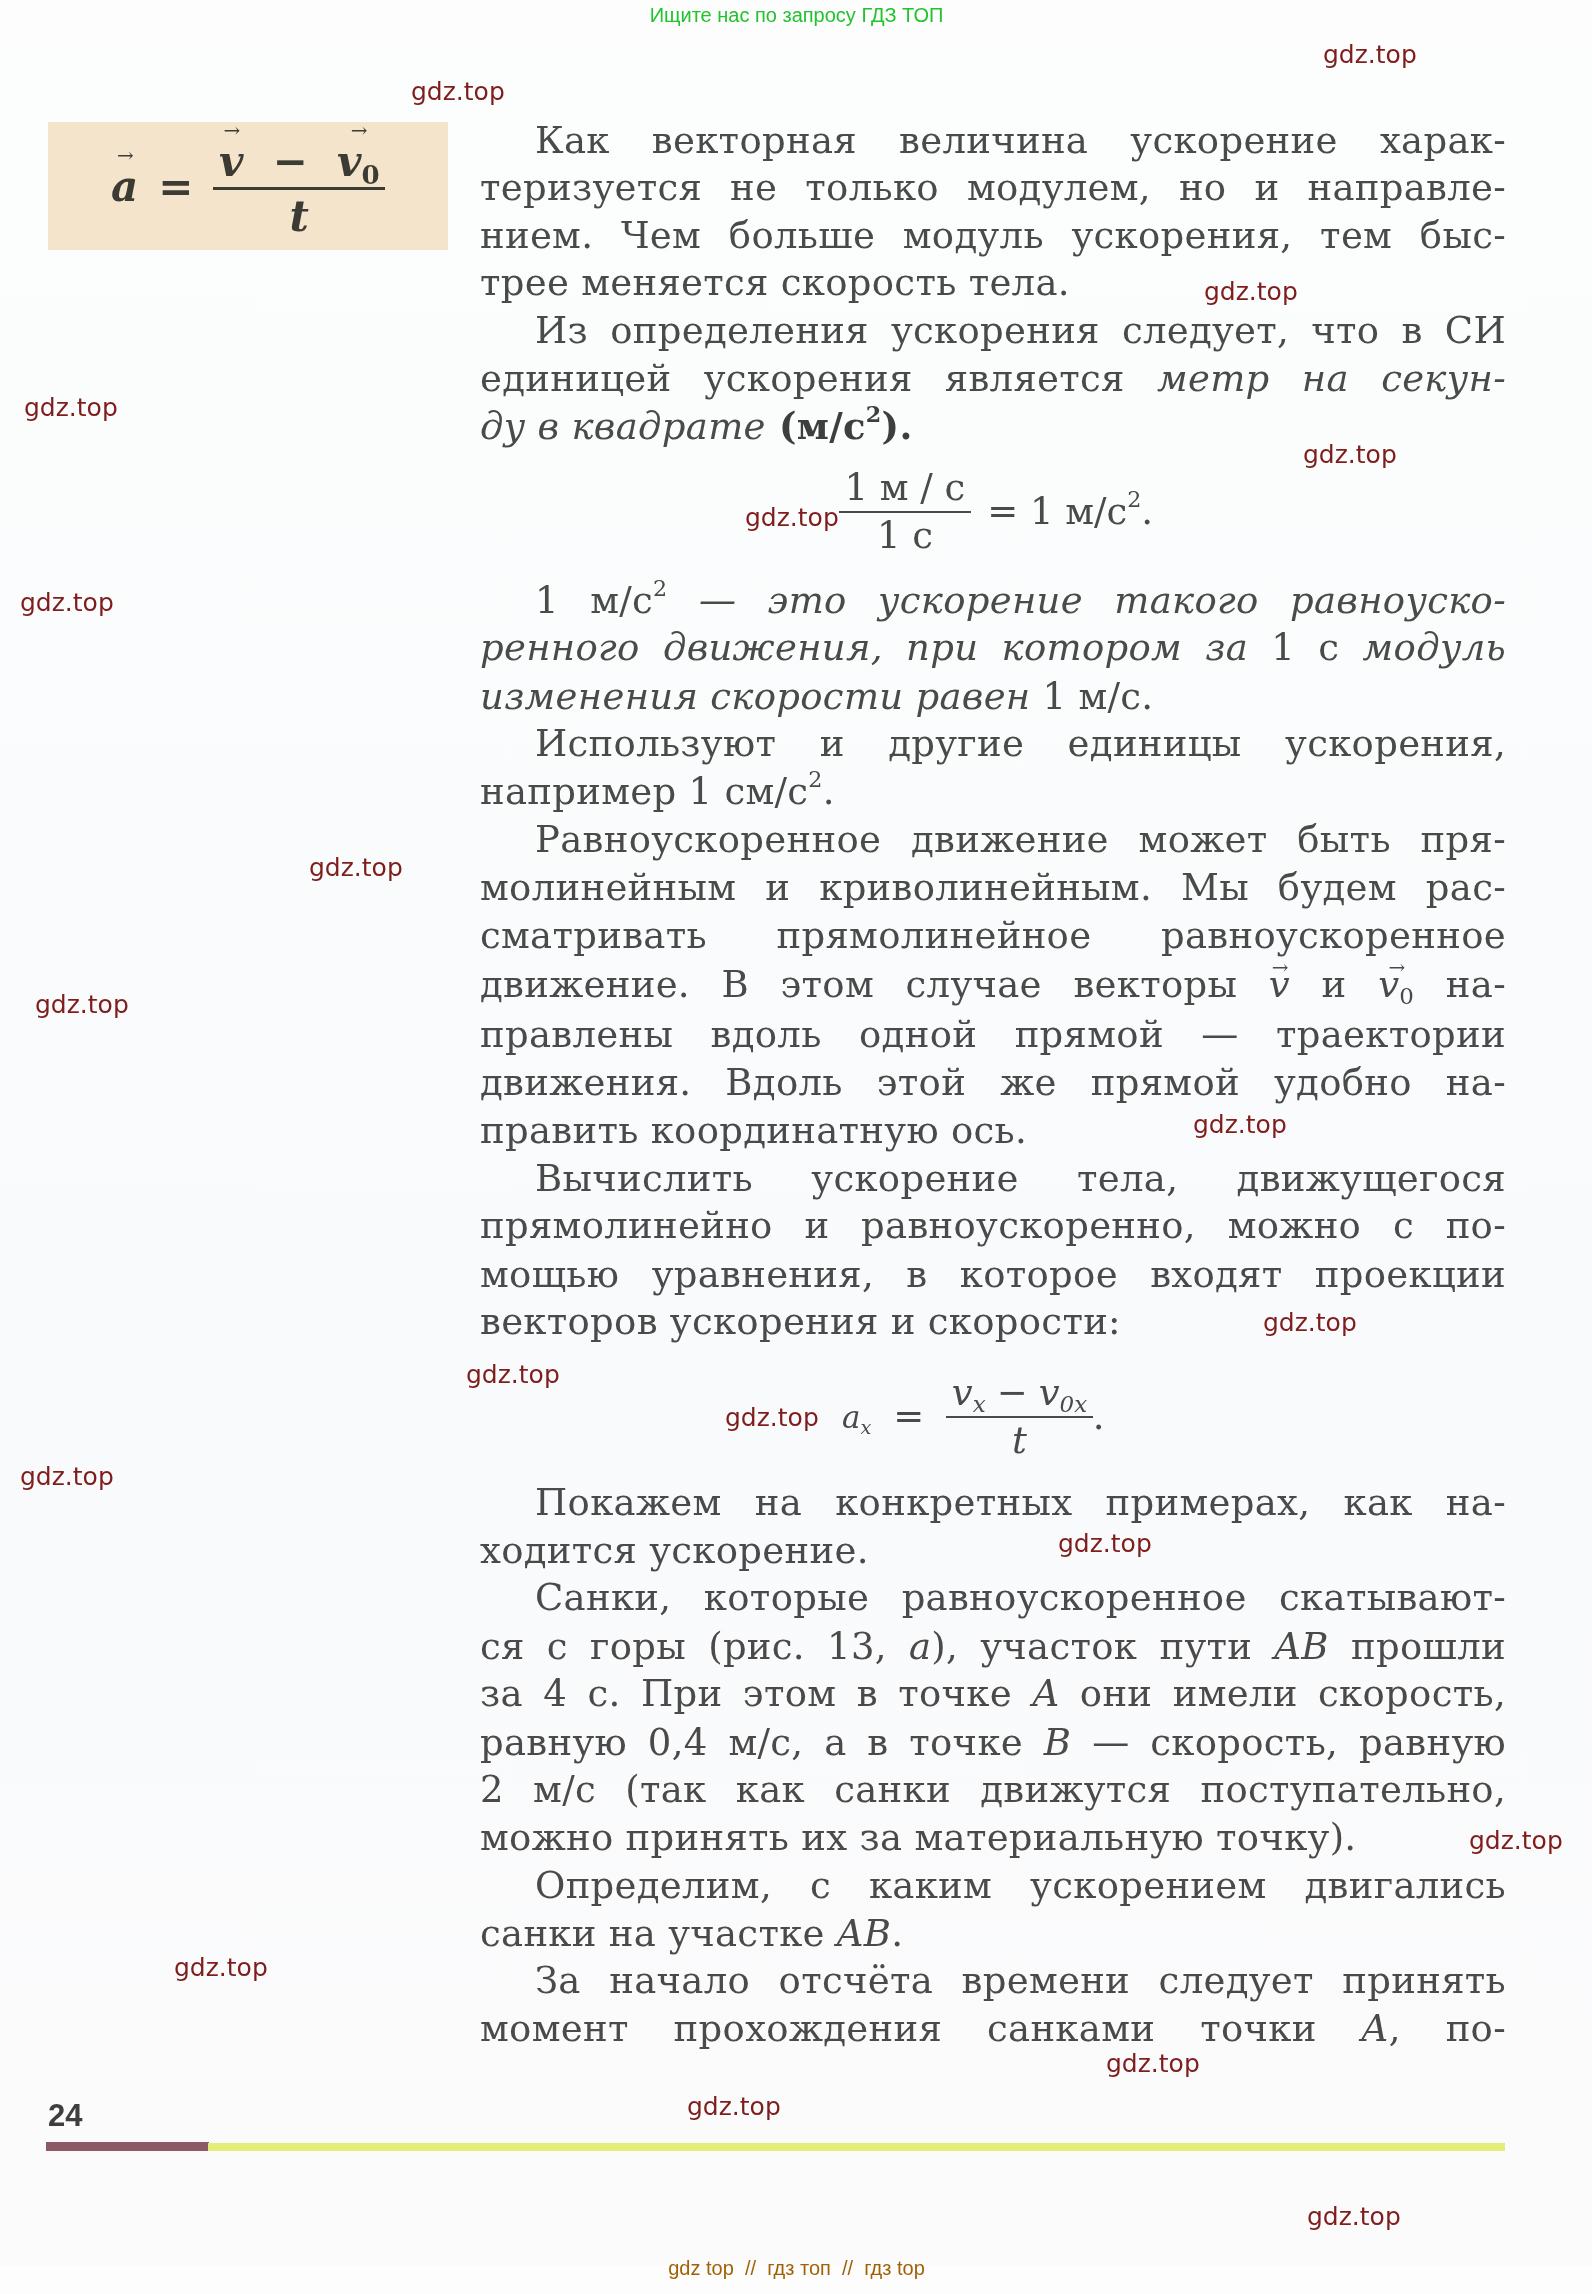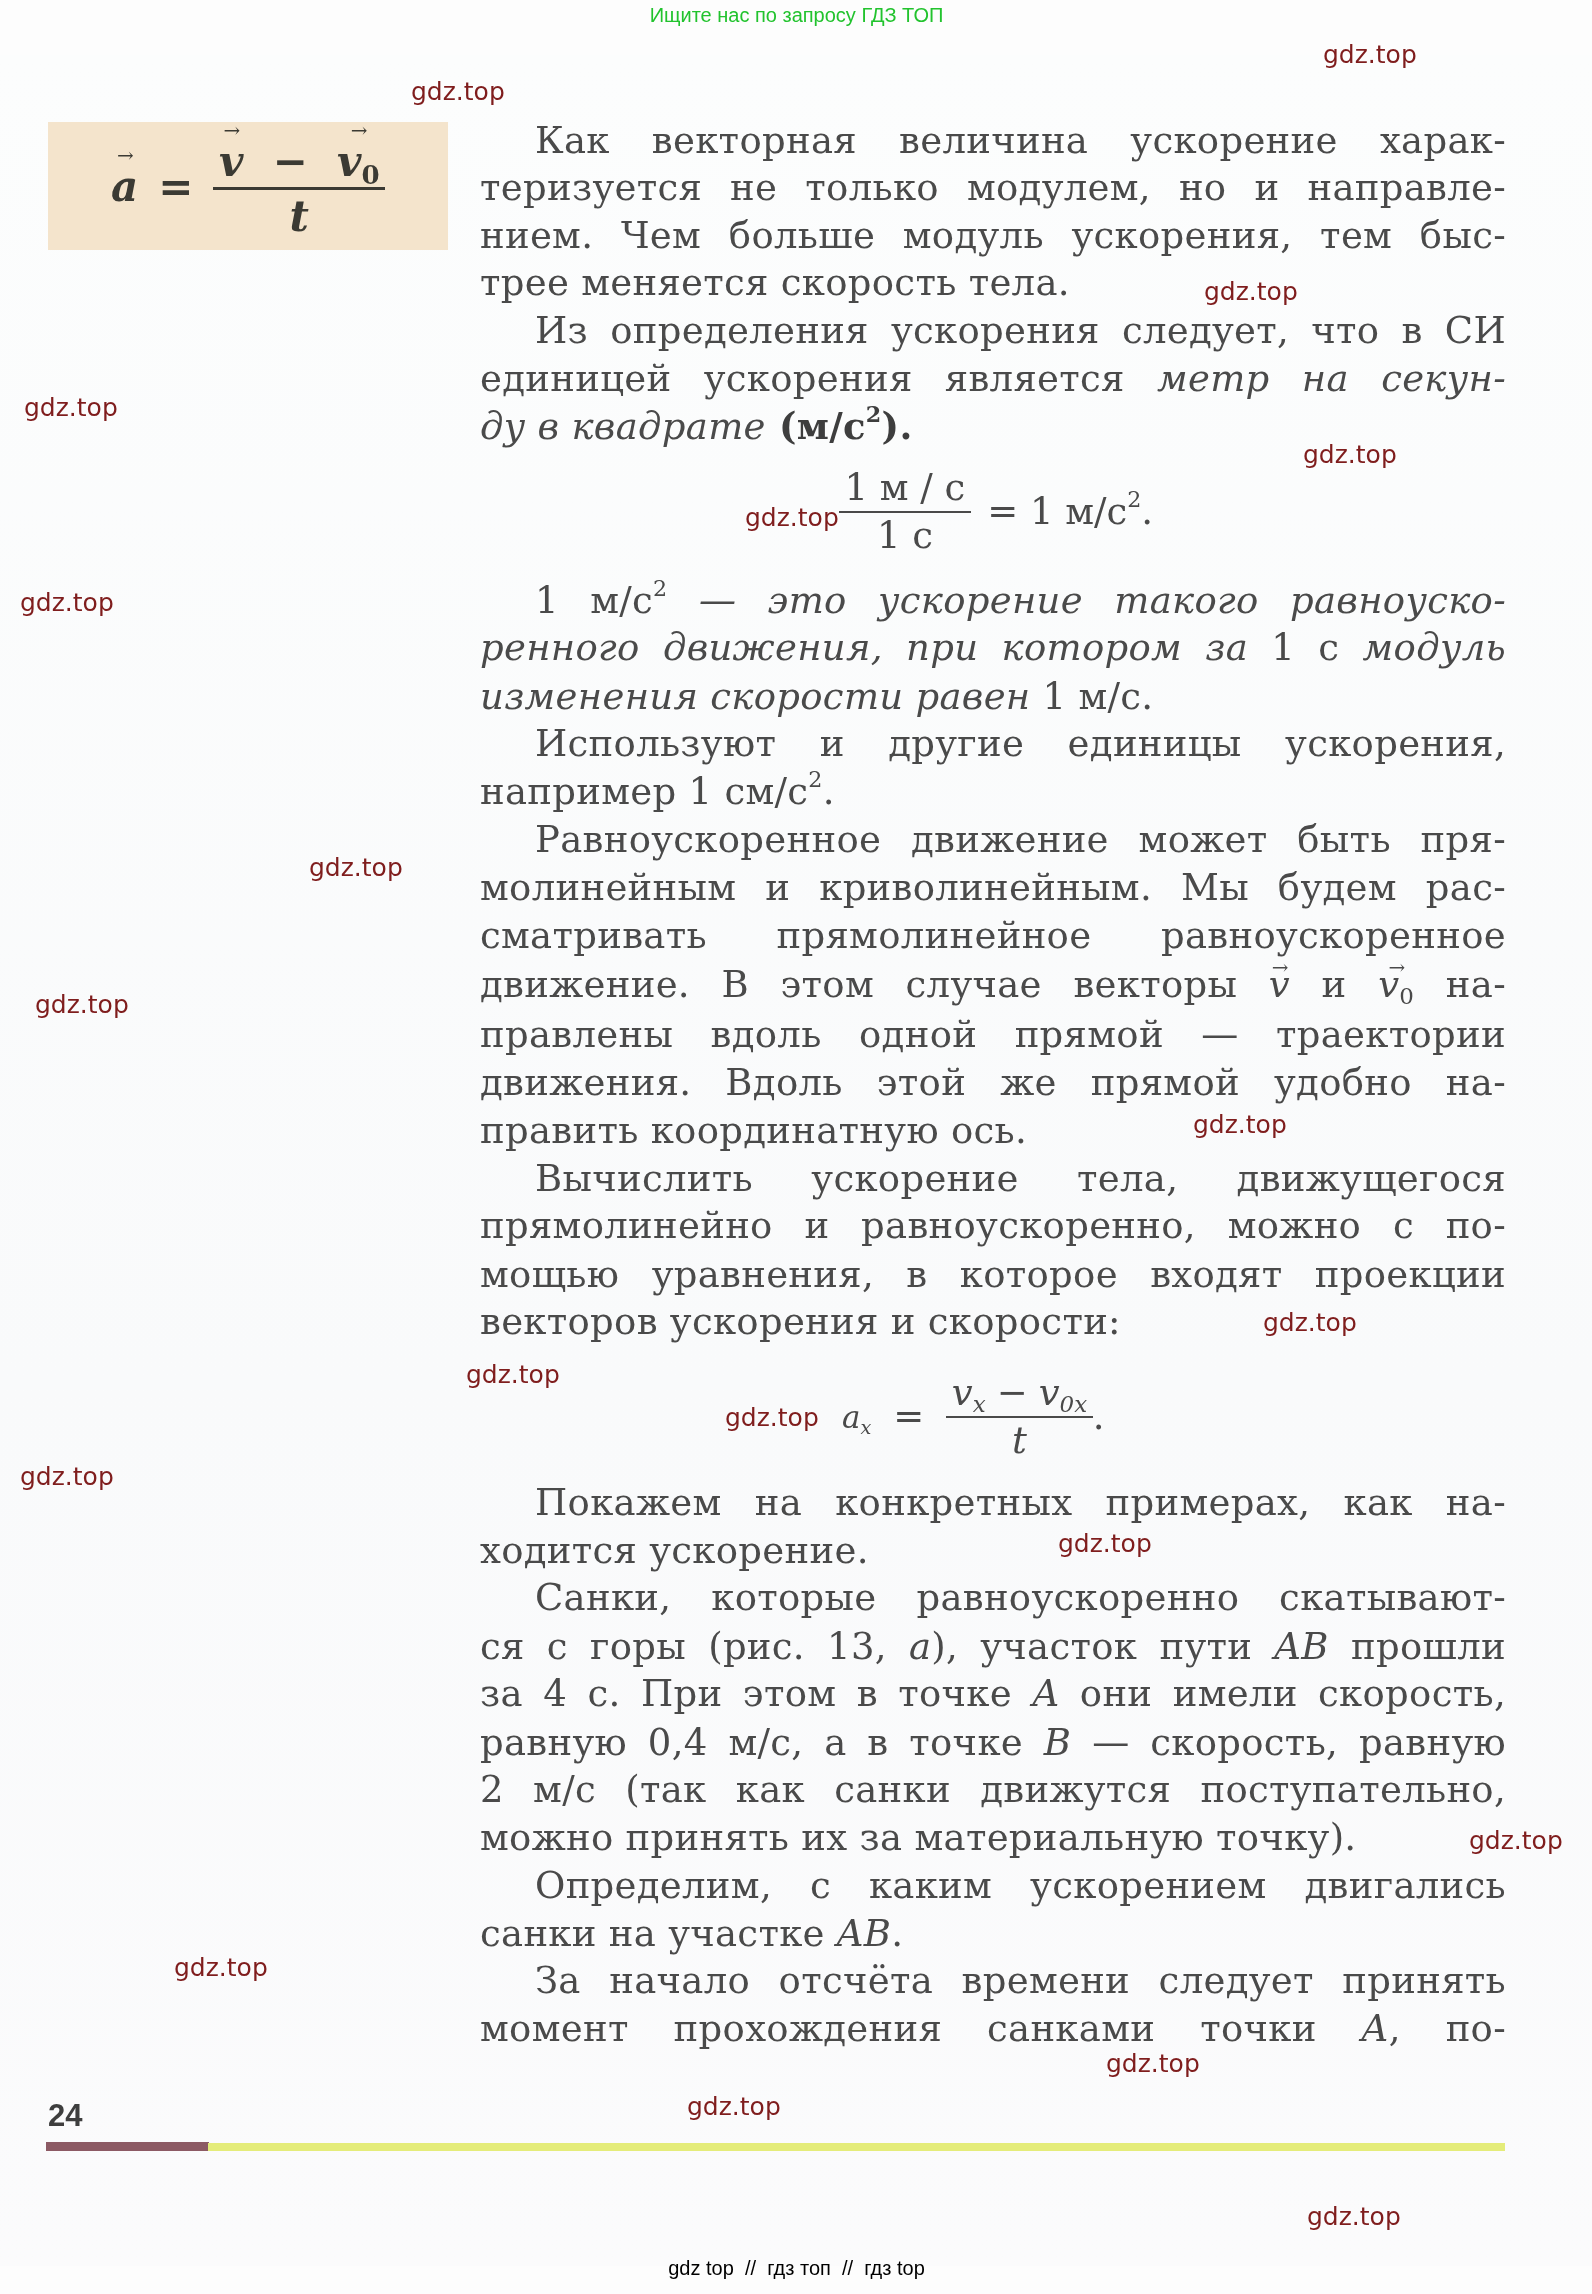--- a/index.html
+++ b/index.html
@@ -11,21 +11,21 @@
   .page-bg {
     position:absolute; left:0; top:55px; width:1593px; height:2211px;
     background:linear-gradient(180deg,#fcfdfd 0%,#f9fafb 60%,#fbfbfc 100%);
   }
   .top-banner {
     position:absolute; top:3.7px; left:0; width:1593px; text-align:center;
     font-family:"Liberation Sans", sans-serif; font-size:20px; color:#22c32e;
   }
   .bottom-banner {
     position:absolute; top:2257px; left:0; width:1593px; text-align:center;
-    font-family:"Liberation Sans", sans-serif; font-size:20px; color:#000000;
+    font-family:"Liberation Sans", sans-serif; font-size:20px; color:#a16207;
   }
   .wm {
     position:absolute; font-family:"DejaVu Sans", sans-serif; font-size:25px;
     color:#7f1d1d; white-space:nowrap; z-index:5;
   }
   .formula-box {
     position:absolute; left:48px; top:122px; width:400px; height:128px;
     background:#f4e4cc;
     display:flex; align-items:center; justify-content:center;
     font-family:"DejaVu Serif", serif; font-weight:bold; color:#3b3a33;
@@ -128,21 +128,21 @@
     <span class="num it"><span>v</span><sub>x</sub><span style="font-style:normal;padding:0 11px;">−</span><span>v</span><sub>0x</sub></span>
     <span class="bar"></span>
     <span class="den it">t</span>
   </span>
   <span>.</span>
 </div>
 
 <div class="line indent" style="top:1479px">Покажем на конкретных примерах, как на-</div>
 <div class="line last" style="top:1527px">ходится ускорение.</div>
 
-<div class="line indent" style="top:1574px">Санки, которые равноускоренно скатывают-</div>
+<div class="line indent" style="top:1574px">Санки, которые равноускоренное скатывают-</div>
 <div class="line" style="top:1623px"><span>ся с горы (рис. 13, </span><i>а</i><span>), участок пути </span><i>AB</i><span> прошли</span></div>
 <div class="line" style="top:1670px"><span>за 4 с. При этом в точке </span><i>A</i><span> они имели скорость,</span></div>
 <div class="line" style="top:1719px"><span>равную 0,4 м/с, а в точке </span><i>B</i><span> — скорость, равную</span></div>
 <div class="line" style="top:1766px">2 м/с (так как санки движутся поступательно,</div>
 <div class="line last" style="top:1814px">можно принять их за материальную точку).</div>
 
 <div class="line indent" style="top:1862px">Определим, с каким ускорением двигались</div>
 <div class="line last" style="top:1910px"><span>санки на участке </span><i>AB</i><span>.</span></div>
 
 <div class="line indent" style="top:1957px">За начало отсчёта времени следует принять</div>

